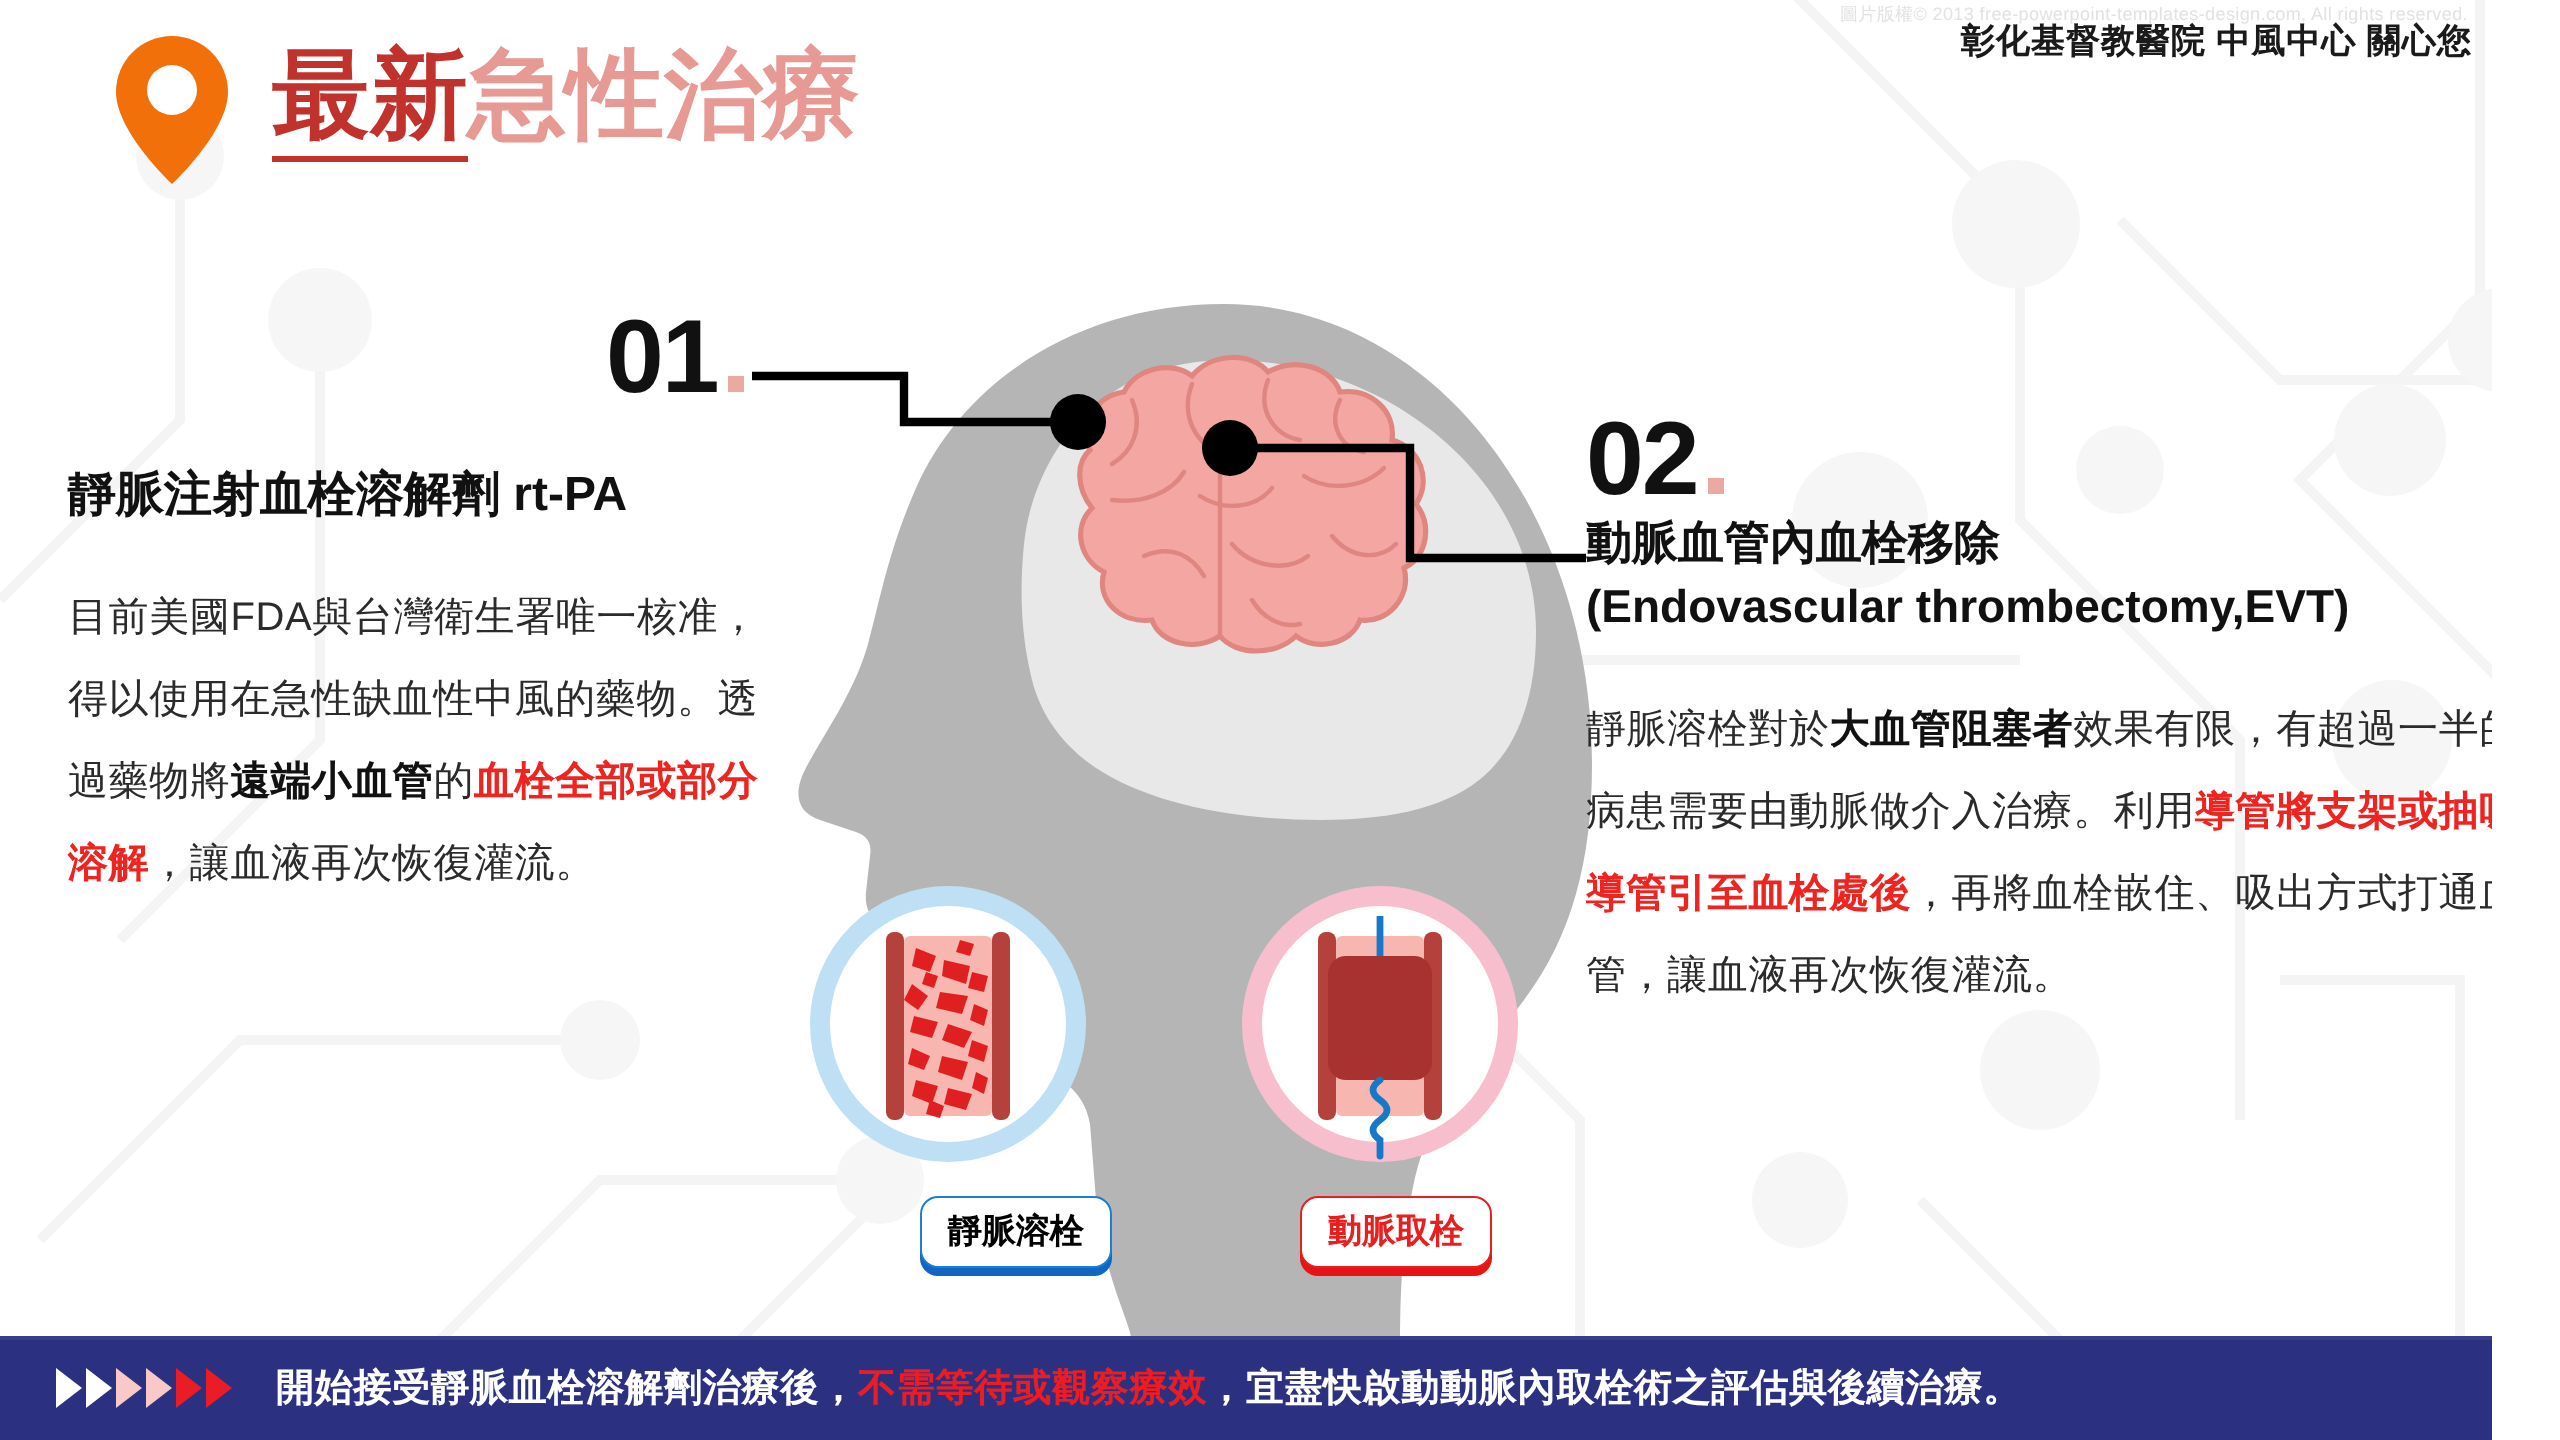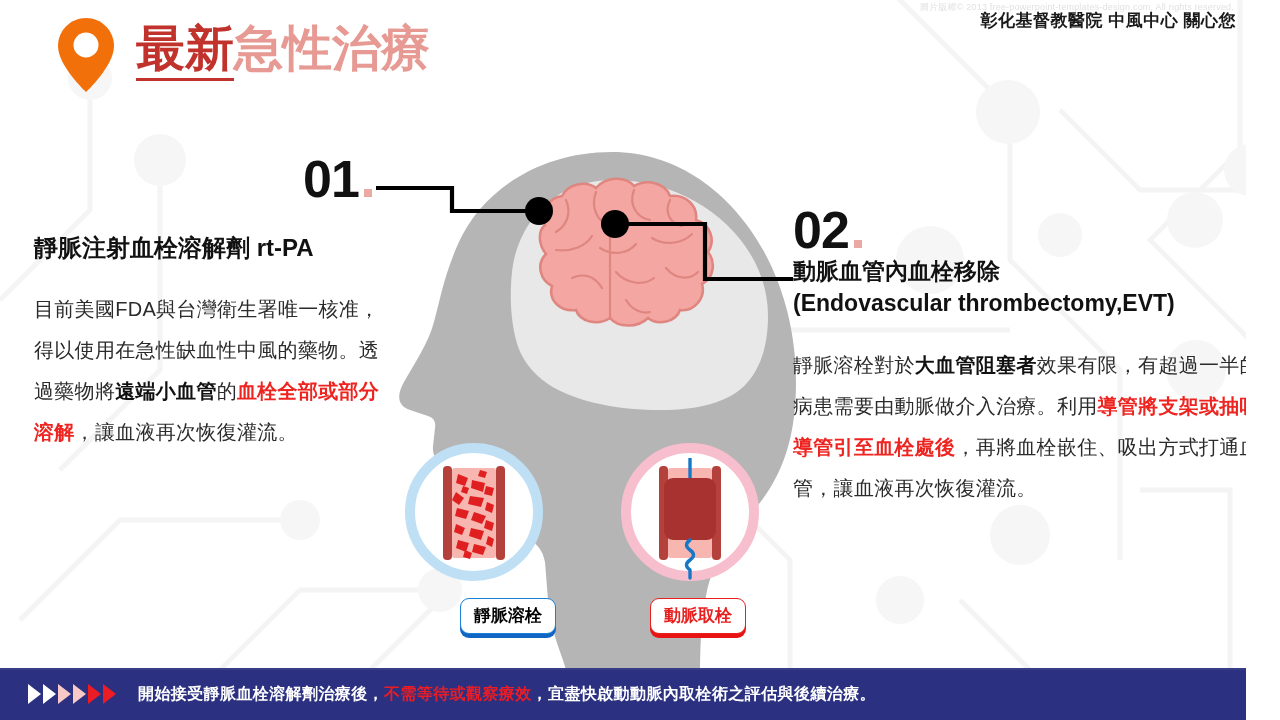--- a/index.html
+++ b/index.html
@@ -71,21 +71,21 @@
   #banner{
     position:absolute;left:0;bottom:0;width:1280px;height:52px;
     background:#2b3180;z-index:8;display:flex;align-items:center;
     box-shadow:inset 0 2px 0 rgba(255,255,255,.06);
   }
   #banner-arrows{display:flex;align-items:center;margin-left:28px;gap:2px;}
   .arw{width:0;height:0;border-top:10px solid transparent;border-bottom:10px solid transparent;border-left:13px solid #fff;}
   .arw.pink{border-left-color:#f8c9c7;}
   .arw.red{border-left-color:#ec1c24;}
   #banner-text{
-    margin-left:22px;font-size:16px;font-weight:bold;color:#fff;white-space:nowrap;letter-spacing:.4px;
+    margin-left:22px;font-size:19px;font-weight:bold;color:#fff;white-space:nowrap;letter-spacing:.4px;
   }
   #banner-text .hl{color:#ec1c24;}
 </style>
 </head>
 <body>
 
 <div id="slide">
 
   <svg id="bg-pattern" viewBox="0 0 1280 720">
     <g stroke="#f4f4f4" stroke-width="5" fill="none">

